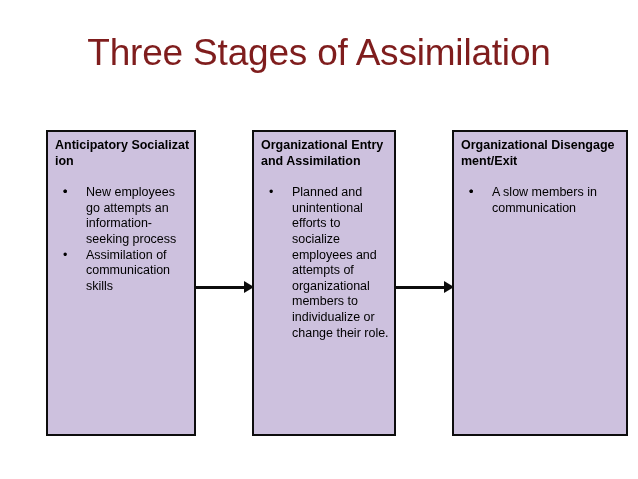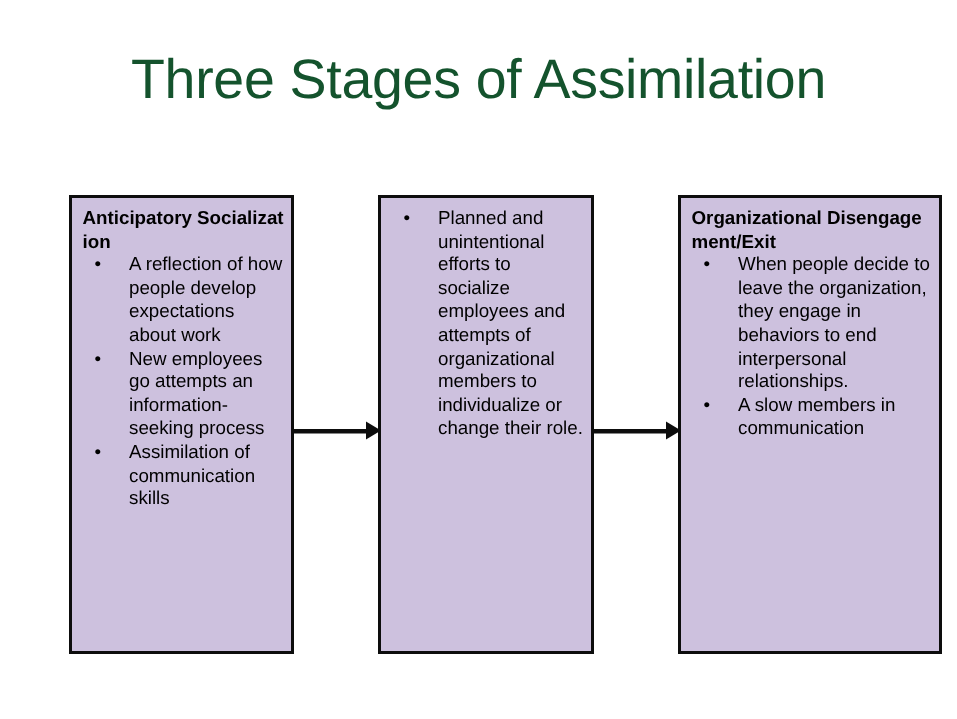--- a/index.html
+++ b/index.html
@@ -26,21 +26,21 @@
   #slide-title {
     position: absolute;
     left: 0;
     top: 31px;
     width: 638px;
     text-align: center;
     font-size: 37px;
     line-height: 44px;
     font-weight: 400;
     letter-spacing: -0.2px;
-    color: #14532d;
+    color: #7f1d1d;
     white-space: nowrap;
   }
 
   
   .stage-box {
     position: absolute;
     top: 130px;
     height: 306px;
     background: #cdc1de;
     border: 2px solid #0d0d0d;
@@ -52,21 +52,21 @@
   #stage-box-3 { left: 452px; width: 176px; }
 
   .stage-inner {
     padding: 6px 4px 0 7px;
   }
 
   .stage-heading {
     font-size: 12.5px;
     line-height: 15.6px;
     font-weight: 700;
-    margin: 0 0 0 0;
+    margin: 0 0 16px 0;
     word-break: break-all;
     overflow-wrap: anywhere;
   }
 
   .stage-list {
     list-style: none;
     margin: 0;
     padding: 0;
   }
   .stage-list li {
@@ -119,62 +119,61 @@
 <div id="slide">
 
   <div id="slide-title">Three Stages of Assimilation</div>
 
   <div class="stage-box" id="stage-box-1">
     <div class="stage-inner">
       <div class="stage-heading">Anticipatory Socialization</div>
       <ul class="stage-list">
         <li>
           <span class="bullet-dot">•</span>
-          <span>A reflection of how people develop expectations about work</span>
         </li>
         <li>
           <span class="bullet-dot">•</span>
           <span>New employees go attempts an information-seeking process</span>
         </li>
         <li>
           <span class="bullet-dot">•</span>
           <span>Assimilation of communication skills</span>
         </li>
       </ul>
     </div>
   </div>
 
   <div class="connector" id="connector-1">
     <div class="shaft"></div>
     <div class="head"></div>
   </div>
 
   <div class="stage-box" id="stage-box-2">
     <div class="stage-inner">
+      <div class="stage-heading">Organizational Entry and Assimilation</div>
       <ul class="stage-list">
         <li>
           <span class="bullet-dot">•</span>
           <span>Planned and unintentional efforts to socialize employees and attempts of organizational members to individualize or change their role.</span>
         </li>
       </ul>
     </div>
   </div>
 
   <div class="connector" id="connector-2">
     <div class="shaft"></div>
     <div class="head"></div>
   </div>
 
   <div class="stage-box" id="stage-box-3">
     <div class="stage-inner">
       <div class="stage-heading">Organizational Disengagement/Exit</div>
       <ul class="stage-list">
         <li>
           <span class="bullet-dot">•</span>
-          <span>When people decide to leave the organization, they engage in behaviors to end interpersonal relationships.</span>
         </li>
         <li>
           <span class="bullet-dot">•</span>
           <span>A slow members in communication</span>
         </li>
       </ul>
     </div>
   </div>
 
 </div>

